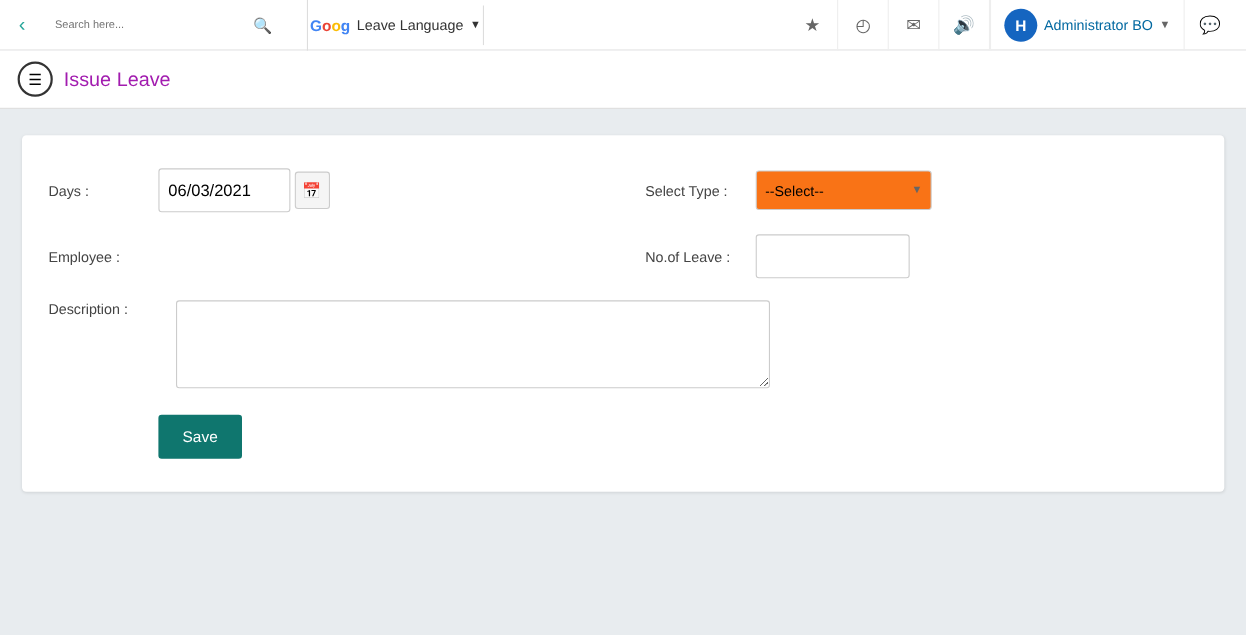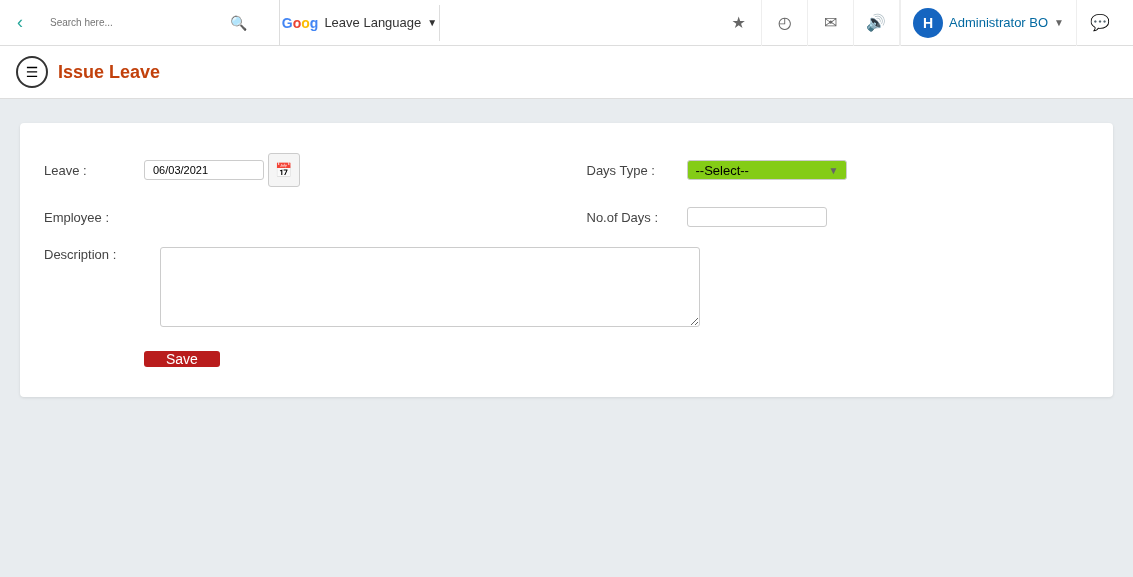--- a/index.html
+++ b/index.html
@@ -127,22 +127,22 @@
       height: 32px;
       border: 2px solid #333;
       border-radius: 50%;
       display: flex;
       align-items: center;
       justify-content: center;
       font-size: 14px;
     }
     .page-title-text {
       font-size: 18px;
-      font-weight: 700;
-      color: #c2410c;
+      font-weight: 400;
+      color: #a21caf;
     }
 
     
     .main-content {
       padding: 24px 20px;
     }
 
     .form-card {
       background: #fff;
       border-radius: 4px;
@@ -164,25 +164,25 @@
     }
 
     .form-label {
       font-size: 13px;
       color: #444;
       min-width: 90px;
       font-weight: 500;
     }
 
     .form-input {
-      height: 20px;
+      height: 40px;
       border: 1px solid #ccc;
       border-radius: 3px;
       padding: 0 8px;
-      font-size: 11px;
+      font-size: 15px;
       outline: none;
     }
 
     .date-input-wrapper {
       display: flex;
       align-items: center;
       gap: 4px;
     }
 
     .date-input {
@@ -197,28 +197,28 @@
       background: #f5f5f5;
       cursor: pointer;
       display: flex;
       align-items: center;
       justify-content: center;
       font-size: 14px;
       color: #555;
     }
 
     .select-input {
-      height: 20px;
+      height: 36px;
       border: 1px solid #ccc;
       border-radius: 3px;
       padding: 0 8px;
       font-size: 13px;
       outline: none;
       appearance: none;
-      background: #84cc16;
+      background: #f97316;
       padding-right: 28px;
       cursor: pointer;
     }
 
     .select-wrapper {
       position: relative;
       display: inline-block;
     }
 
     .select-wrapper::after {
@@ -256,25 +256,25 @@
       height: 80px;
       border: 1px solid #ccc;
       border-radius: 3px;
       padding: 6px 8px;
       font-size: 13px;
       resize: vertical;
       outline: none;
     }
 
     .save-btn {
-      background: #b91c1c;
+      background: #0f766e;
       color: #fff;
       border: none;
       border-radius: 3px;
-      padding: 0 22px;
+      padding: 12px 22px;
       font-size: 14px;
       cursor: pointer;
       font-weight: 500;
     }
   </style>
 </head>
 <body>
 
 <nav class="navbar">
   <div class="nav-back">
@@ -320,49 +320,49 @@
     <span>☰</span>
   </div>
   <h1 class="page-title-text">Issue Leave</h1>
 </div>
 
 <div class="main-content">
   <div class="form-card">
 
     <div class="form-grid">
       <div class="form-row">
-        <label class="form-label">Leave :</label>
+        <label class="form-label">Days :</label>
         <div class="date-input-wrapper">
           <input type="text" class="form-input date-input" value="06/03/2021" style="">
           <button class="calendar-btn">
             <span>📅</span>
           </button>
         </div>
       </div>
 
       <div class="form-row">
-        <label class="form-label">Days Type :</label>
+        <label class="form-label">Select Type :</label>
         <div class="select-wrapper">
           <select class="select-input leave-type-select">
             <option>--Select--</option>
             <option>Annual Leave</option>
             <option>Sick Leave</option>
             <option>Casual Leave</option>
           </select>
         </div>
       </div>
     </div>
 
     <div class="form-grid">
       <div class="form-row">
         <label class="form-label">Employee :</label>
       </div>
 
       <div class="form-row">
-        <label class="form-label">No.of Days :</label>
+        <label class="form-label">No.of Leave :</label>
         <input type="text" class="form-input no-of-days-input" style="">
       </div>
     </div>
 
     <div class="description-row">
       <label class="form-label">Description :</label>
       <textarea class="description-textarea" style=""></textarea>
     </div>
 
     <div style="margin-left: 100px;">

